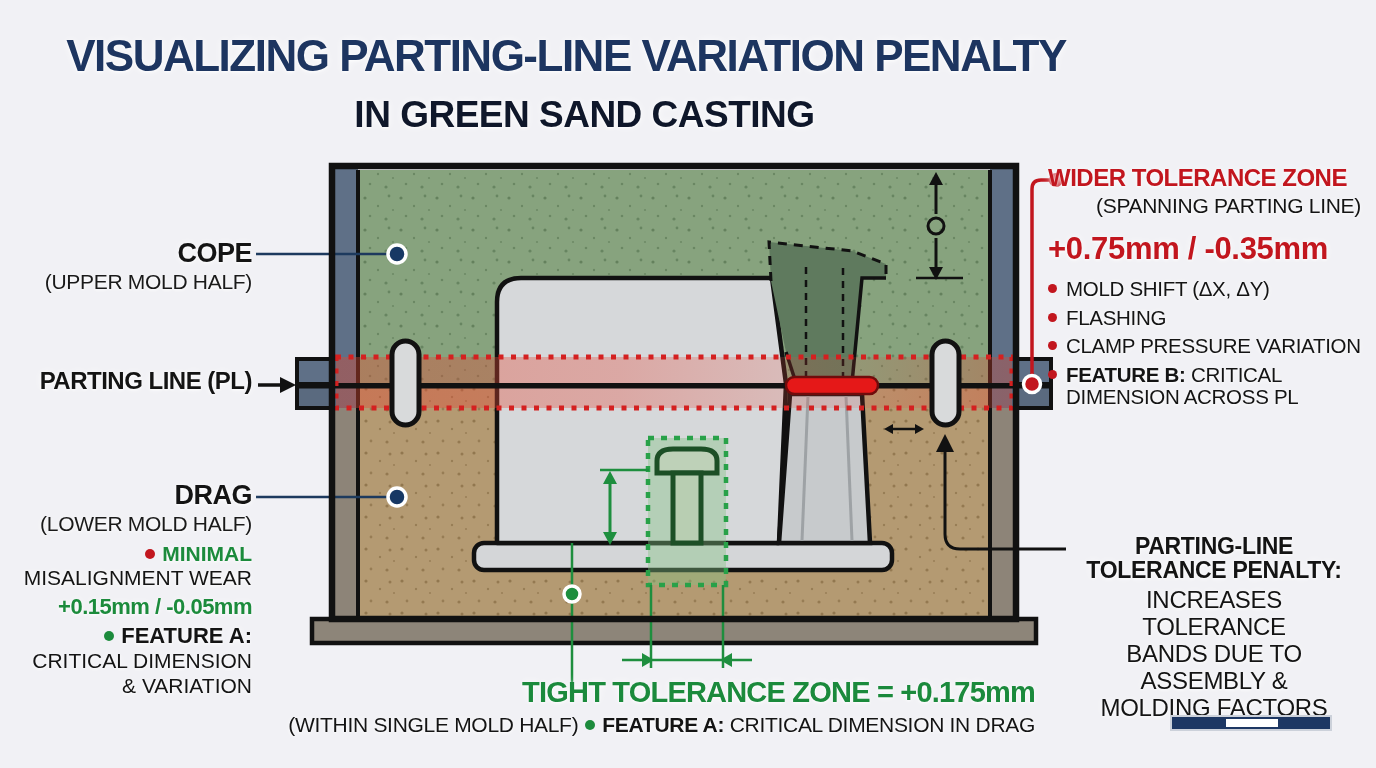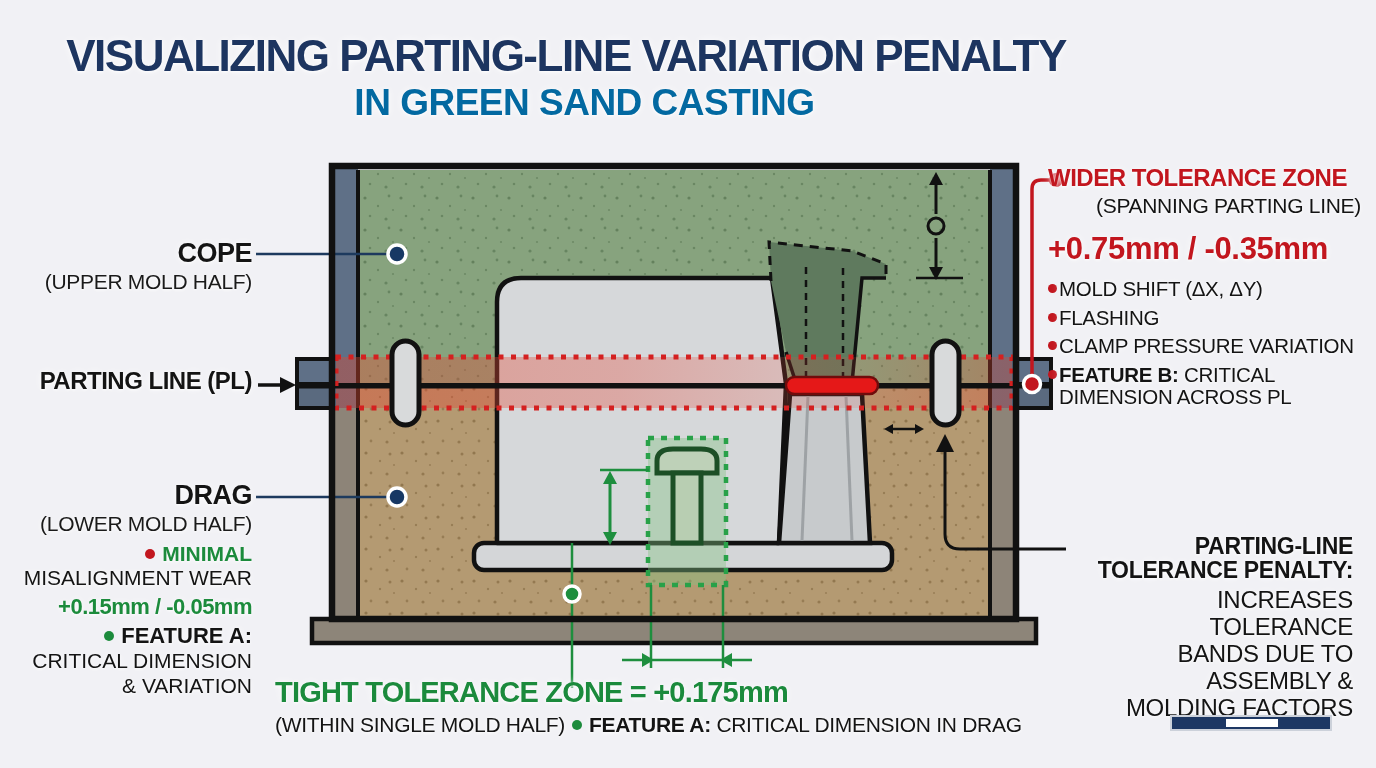--- a/index.html
+++ b/index.html
@@ -8,21 +8,21 @@
     background:#f1f1f5;
     font-family:"Liberation Sans",sans-serif;
     color:#141414;
   }
   .canvas *{box-sizing:border-box;}
   svg.diagram{position:absolute;left:0;top:0;}
   .annot{position:absolute;text-shadow:0 1px 3px rgba(255,255,255,.9),0 0 8px rgba(255,255,255,.75);}
 
   .title-block{left:0;top:33px;width:1132px;text-align:center;}
   .title-line1{font-size:44px;font-weight:800;letter-spacing:-1.5px;line-height:1.05;color:#1d3560;}
-  .title-line2{font-size:37px;font-weight:700;letter-spacing:-.5px;line-height:1.0;margin-top:5px;color:#0369a1;padding-left:37px;}
+  .title-line2{font-size:37px;font-weight:700;letter-spacing:-.5px;line-height:1.0;margin-top:17px;color:#0f172a;padding-left:37px;}
 
   .lbl{text-align:right;}
   .lbl-title{font-size:27px;font-weight:800;letter-spacing:-.5px;line-height:1.0;color:#141414;white-space:nowrap;}
   .lbl-sub{font-size:21px;font-weight:400;letter-spacing:-.3px;line-height:1.05;margin-top:4px;color:#1a1a1a;white-space:nowrap;}
   .cope-label{left:20px;top:240px;width:232px;}
   .pl-label{left:20px;top:369px;width:232px;}
   .pl-label .lbl-title{font-size:24px;}
   .drag-label{left:10px;top:482px;width:242px;}
   .note-line{font-size:21px;font-weight:600;margin-top:8px;line-height:1.05;white-space:nowrap;}
   .note-line .hl{color:#1c8b3c;}
@@ -33,29 +33,29 @@
   .plain-line{font-size:21px;font-weight:400;line-height:1.07;margin-top:3px;white-space:nowrap;}
   .dot{display:inline-block;width:10px;height:10px;border-radius:50%;vertical-align:2px;margin-right:7px;}
   .dot-red{background:#c2161e;}
   .dot-green{background:#1c8b3c;}
 
   .right-panel{left:1048px;top:166px;width:272px;text-align:left;}
   .rp-heading{font-size:24px;font-weight:800;letter-spacing:-.5px;line-height:1.0;color:#c2161e;white-space:nowrap;}
   .rp-sub{font-size:21px;font-weight:400;letter-spacing:-.3px;margin-top:4px;white-space:nowrap;margin-left:48px;}
   .rp-tol{font-size:31px;font-weight:800;letter-spacing:-.3px;color:#c2161e;margin-top:13px;white-space:nowrap;}
   .rp-list{list-style:none;margin:11px 0 0 0;padding:0;}
-  .rp-list li{display:flex;align-items:flex-start;gap:2px;margin-bottom:6px;font-size:20.5px;line-height:1.1;letter-spacing:-.3px;}
+  .rp-list li{display:flex;align-items:flex-start;gap:9px;margin-bottom:6px;font-size:20.5px;line-height:1.1;letter-spacing:-.3px;}
   .rp-list li .b-dot{flex:0 0 9px;width:9px;height:9px;border-radius:50%;background:#c2161e;margin-top:6px;}
   .nowrap{white-space:nowrap;}
 
-  .penalty-note{left:1075px;top:534px;width:278px;text-align:right;}
+  .penalty-note{left:1075px;top:534px;width:278px;text-align:center;}
   .pn-head{font-size:23px;font-weight:800;letter-spacing:-.3px;line-height:1.05;}
   .pn-body{font-size:24px;font-weight:400;letter-spacing:-.3px;line-height:1.12;margin-top:5px;}
 
-  .bottom-note{left:275px;top:678px;width:760px;text-align:left;}
+  .bottom-note{left:275px;top:678px;width:760px;text-align:right;}
   .bn-head{font-size:29px;font-weight:800;letter-spacing:-.8px;color:#1b8a3c;line-height:1.0;white-space:nowrap;}
   .bn-sub{font-size:21px;font-weight:400;letter-spacing:-.3px;margin-top:6px;white-space:nowrap;}
   .bn-sub b{font-weight:800;}
 
   .logo-bar{position:absolute;left:1170px;top:715px;width:162px;height:16px;background:#1d3763;border:2px solid #ccd1da;}
   .logo-bar .seg{position:absolute;left:54px;top:2px;width:52px;height:8px;background:#ffffff;}
 </style>
 </head>
 <body>
 

